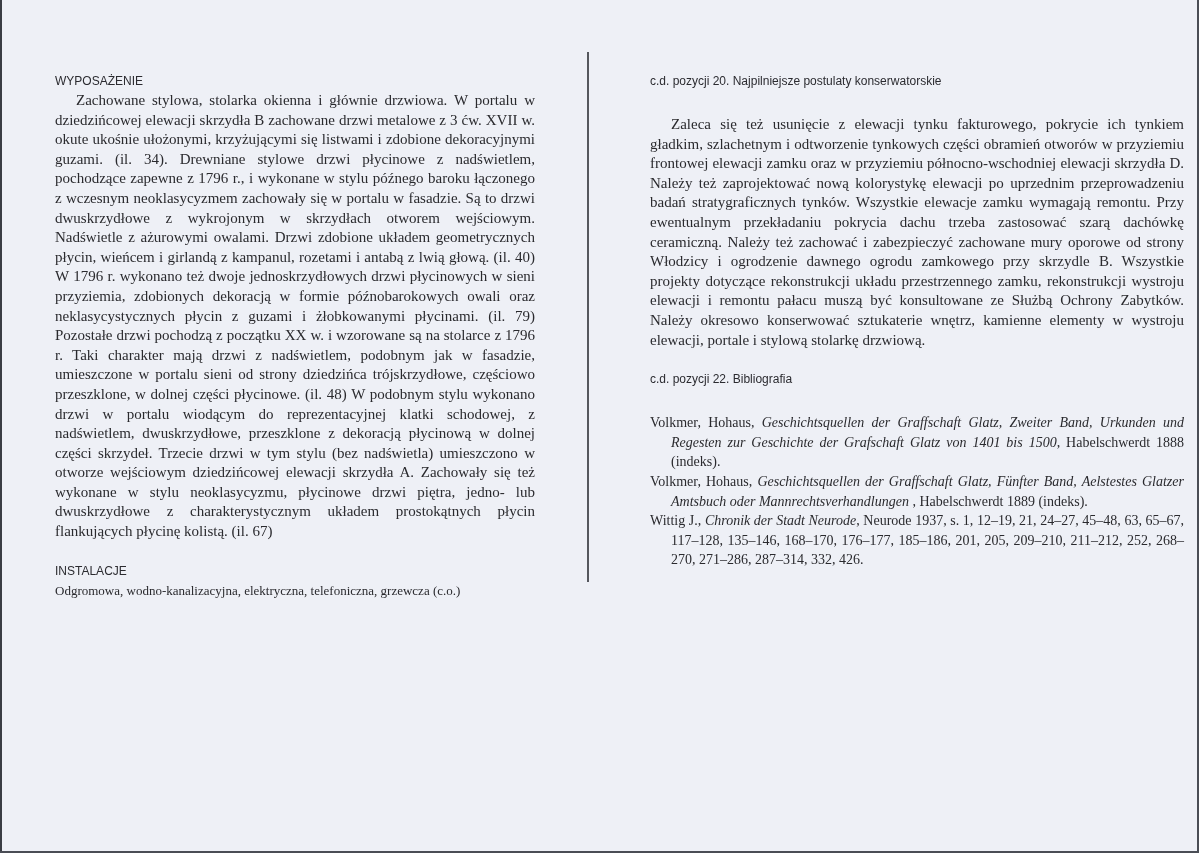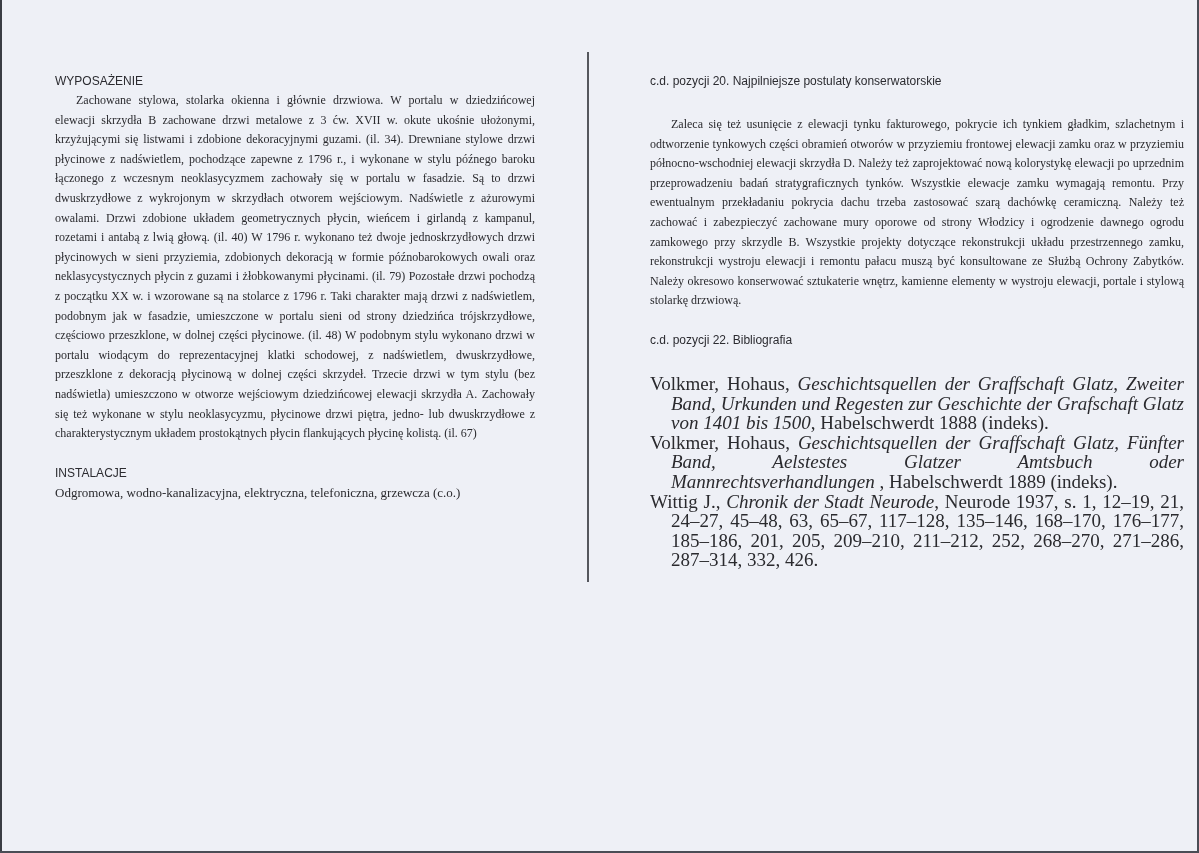--- a/index.html
+++ b/index.html
@@ -18,29 +18,29 @@
     .col { position: absolute; }
     .col-left { left: 55px; top: 72px; width: 480px; }
     .col-right { left: 650px; top: 72px; width: 534px; }
 
     .heading {
       font-family: "Liberation Sans", sans-serif;
       font-size: 12px; line-height: 19px; margin: 0;
       color: #2b2b30; font-weight: normal;
     }
     .para {
-      font-size: 12px; line-height: 19.6px; margin: 0;
+      font-size: 15px; line-height: 19.6px; margin: 0;
       text-align: justify; text-indent: 21px; hyphens: manual;
     }
     .plain { font-size: 13px; line-height: 19.6px; margin: 0; }
     .gap-20 { height: 20px; }
     .gap-24 { height: 24px; }
 
     .bib-item {
-      font-size: 19px; line-height: 19.6px; margin: 0;
+      font-size: 14px; line-height: 19.6px; margin: 0;
       padding-left: 21px; text-indent: -21px; text-align: justify;
     }
     .bib-item i { font-style: italic; }
   </style>
 </head>
 <body>
 
 <div class="edge-left"></div>
 <div class="edge-right"></div>
 <div class="edge-bottom"></div>

